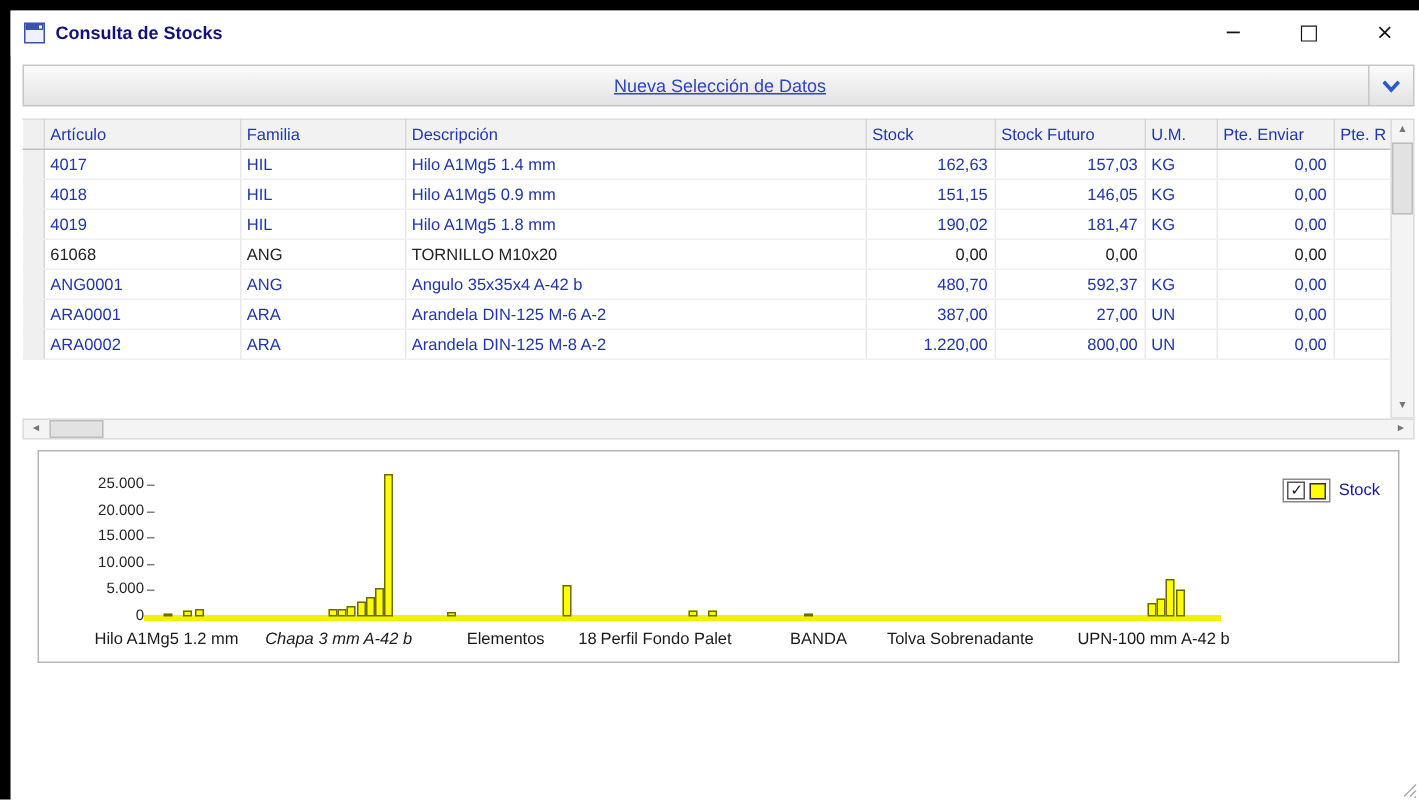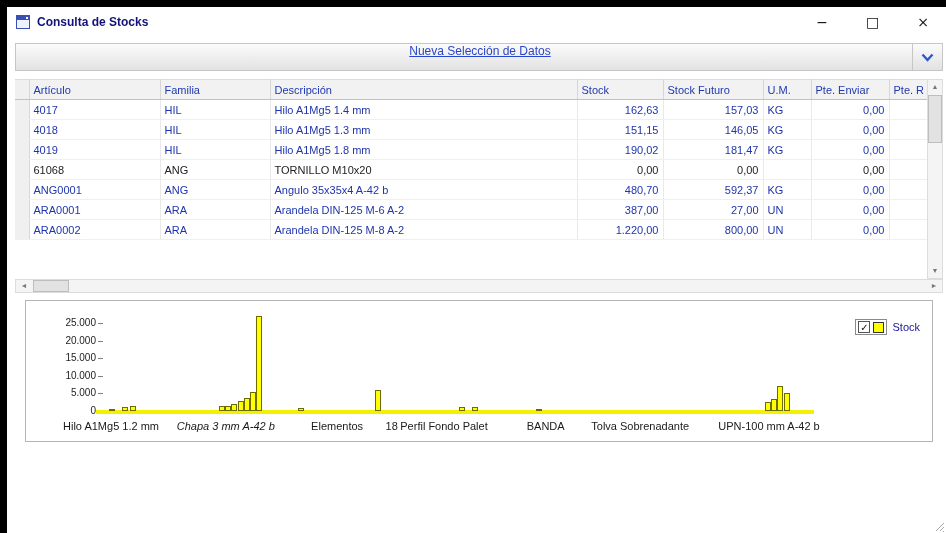--- a/index.html
+++ b/index.html
@@ -17,21 +17,21 @@
   .titlebar{height:30px;display:flex;align-items:center;padding:0 8px;gap:6px;background:#ffffff;}
   .app-icon{width:16px;height:16px;display:inline-flex;}
   .title{color:#12127a;font-weight:bold;font-size:12px;}
   .win-controls{margin-left:auto;display:flex;gap:30px;padding-right:10px;}
   .win-btn{background:none;border:none;padding:0 4px;font-size:14px;line-height:16px;color:#111;
            font-family:"DejaVu Sans",sans-serif;cursor:default;}
   
   .toolbar{
     margin:6px 8px 0;height:26px;border:1px solid #c6c6c6;
     background:linear-gradient(#fbfbfb,#e2e2e2);
-    display:flex;align-items:flex-start;position:relative;padding-left:32px;
+    display:flex;align-items:center;position:relative;padding-left:32px;
   }
   .toolbar-label{flex:1;text-align:center;color:#2a46c8;font-size:12px;text-decoration:underline;cursor:pointer;}
   .chevron-btn{width:30px;height:100%;border:none;border-left:1px solid #c6c6c6;background:transparent;
                display:flex;align-items:center;justify-content:center;cursor:pointer;}
   
   .grid-area{position:relative;margin:8px 8px 0;height:200px;}
   #grid-table{border-collapse:collapse;table-layout:fixed;width:912px;font-size:11px;}
   #grid-table th,#grid-table td{height:20px;padding:0 4px;overflow:hidden;white-space:nowrap;box-sizing:border-box;}
   #grid-table thead th{
     background:#f2f2f2;color:#2038b0;font-weight:normal;text-align:left;
@@ -148,21 +148,21 @@
             <td class="num">162,63</td>
             <td class="num">157,03</td>
             <td>KG</td>
             <td class="num">0,00</td>
             <td></td>
           </tr>
           <tr>
             <td class="selcol"></td>
             <td>4018</td>
             <td>HIL</td>
-            <td>Hilo A1Mg5 1.3 mm</td>
+            <td>Hilo A1Mg5 0.9 mm</td>
             <td class="num">151,15</td>
             <td class="num">146,05</td>
             <td>KG</td>
             <td class="num">0,00</td>
             <td></td>
           </tr>
           <tr>
             <td class="selcol"></td>
             <td>4019</td>
             <td>HIL</td>

